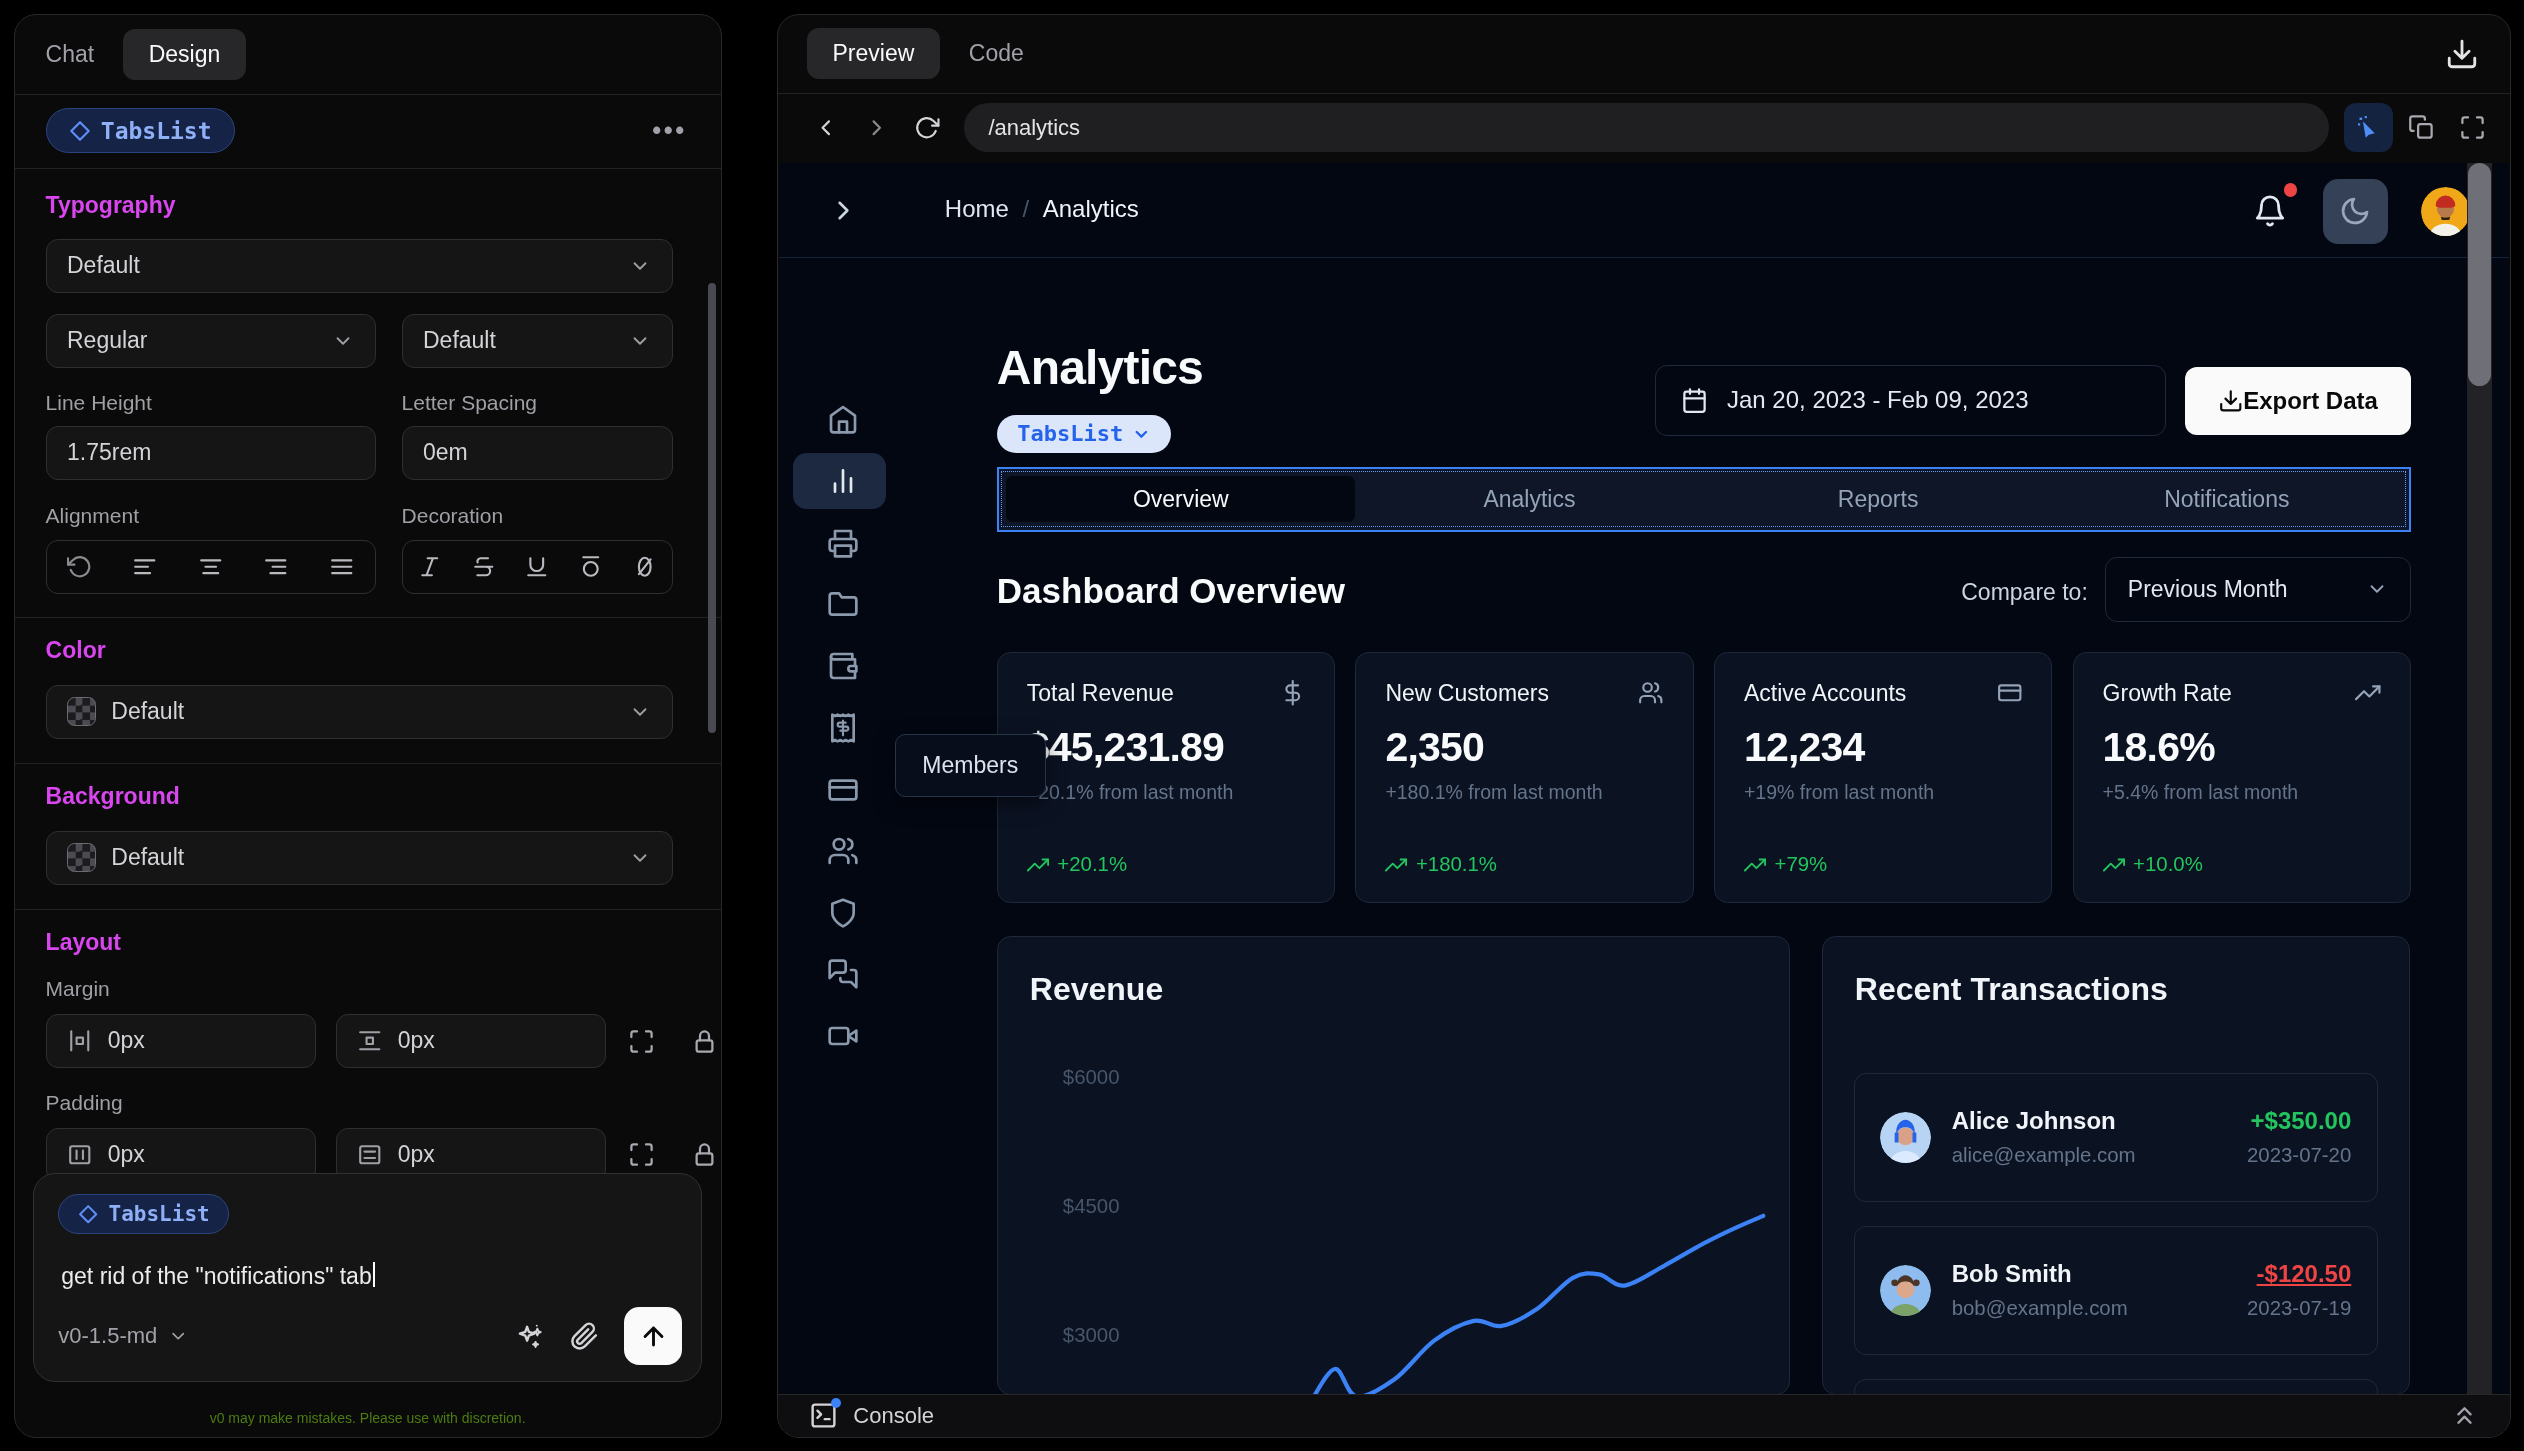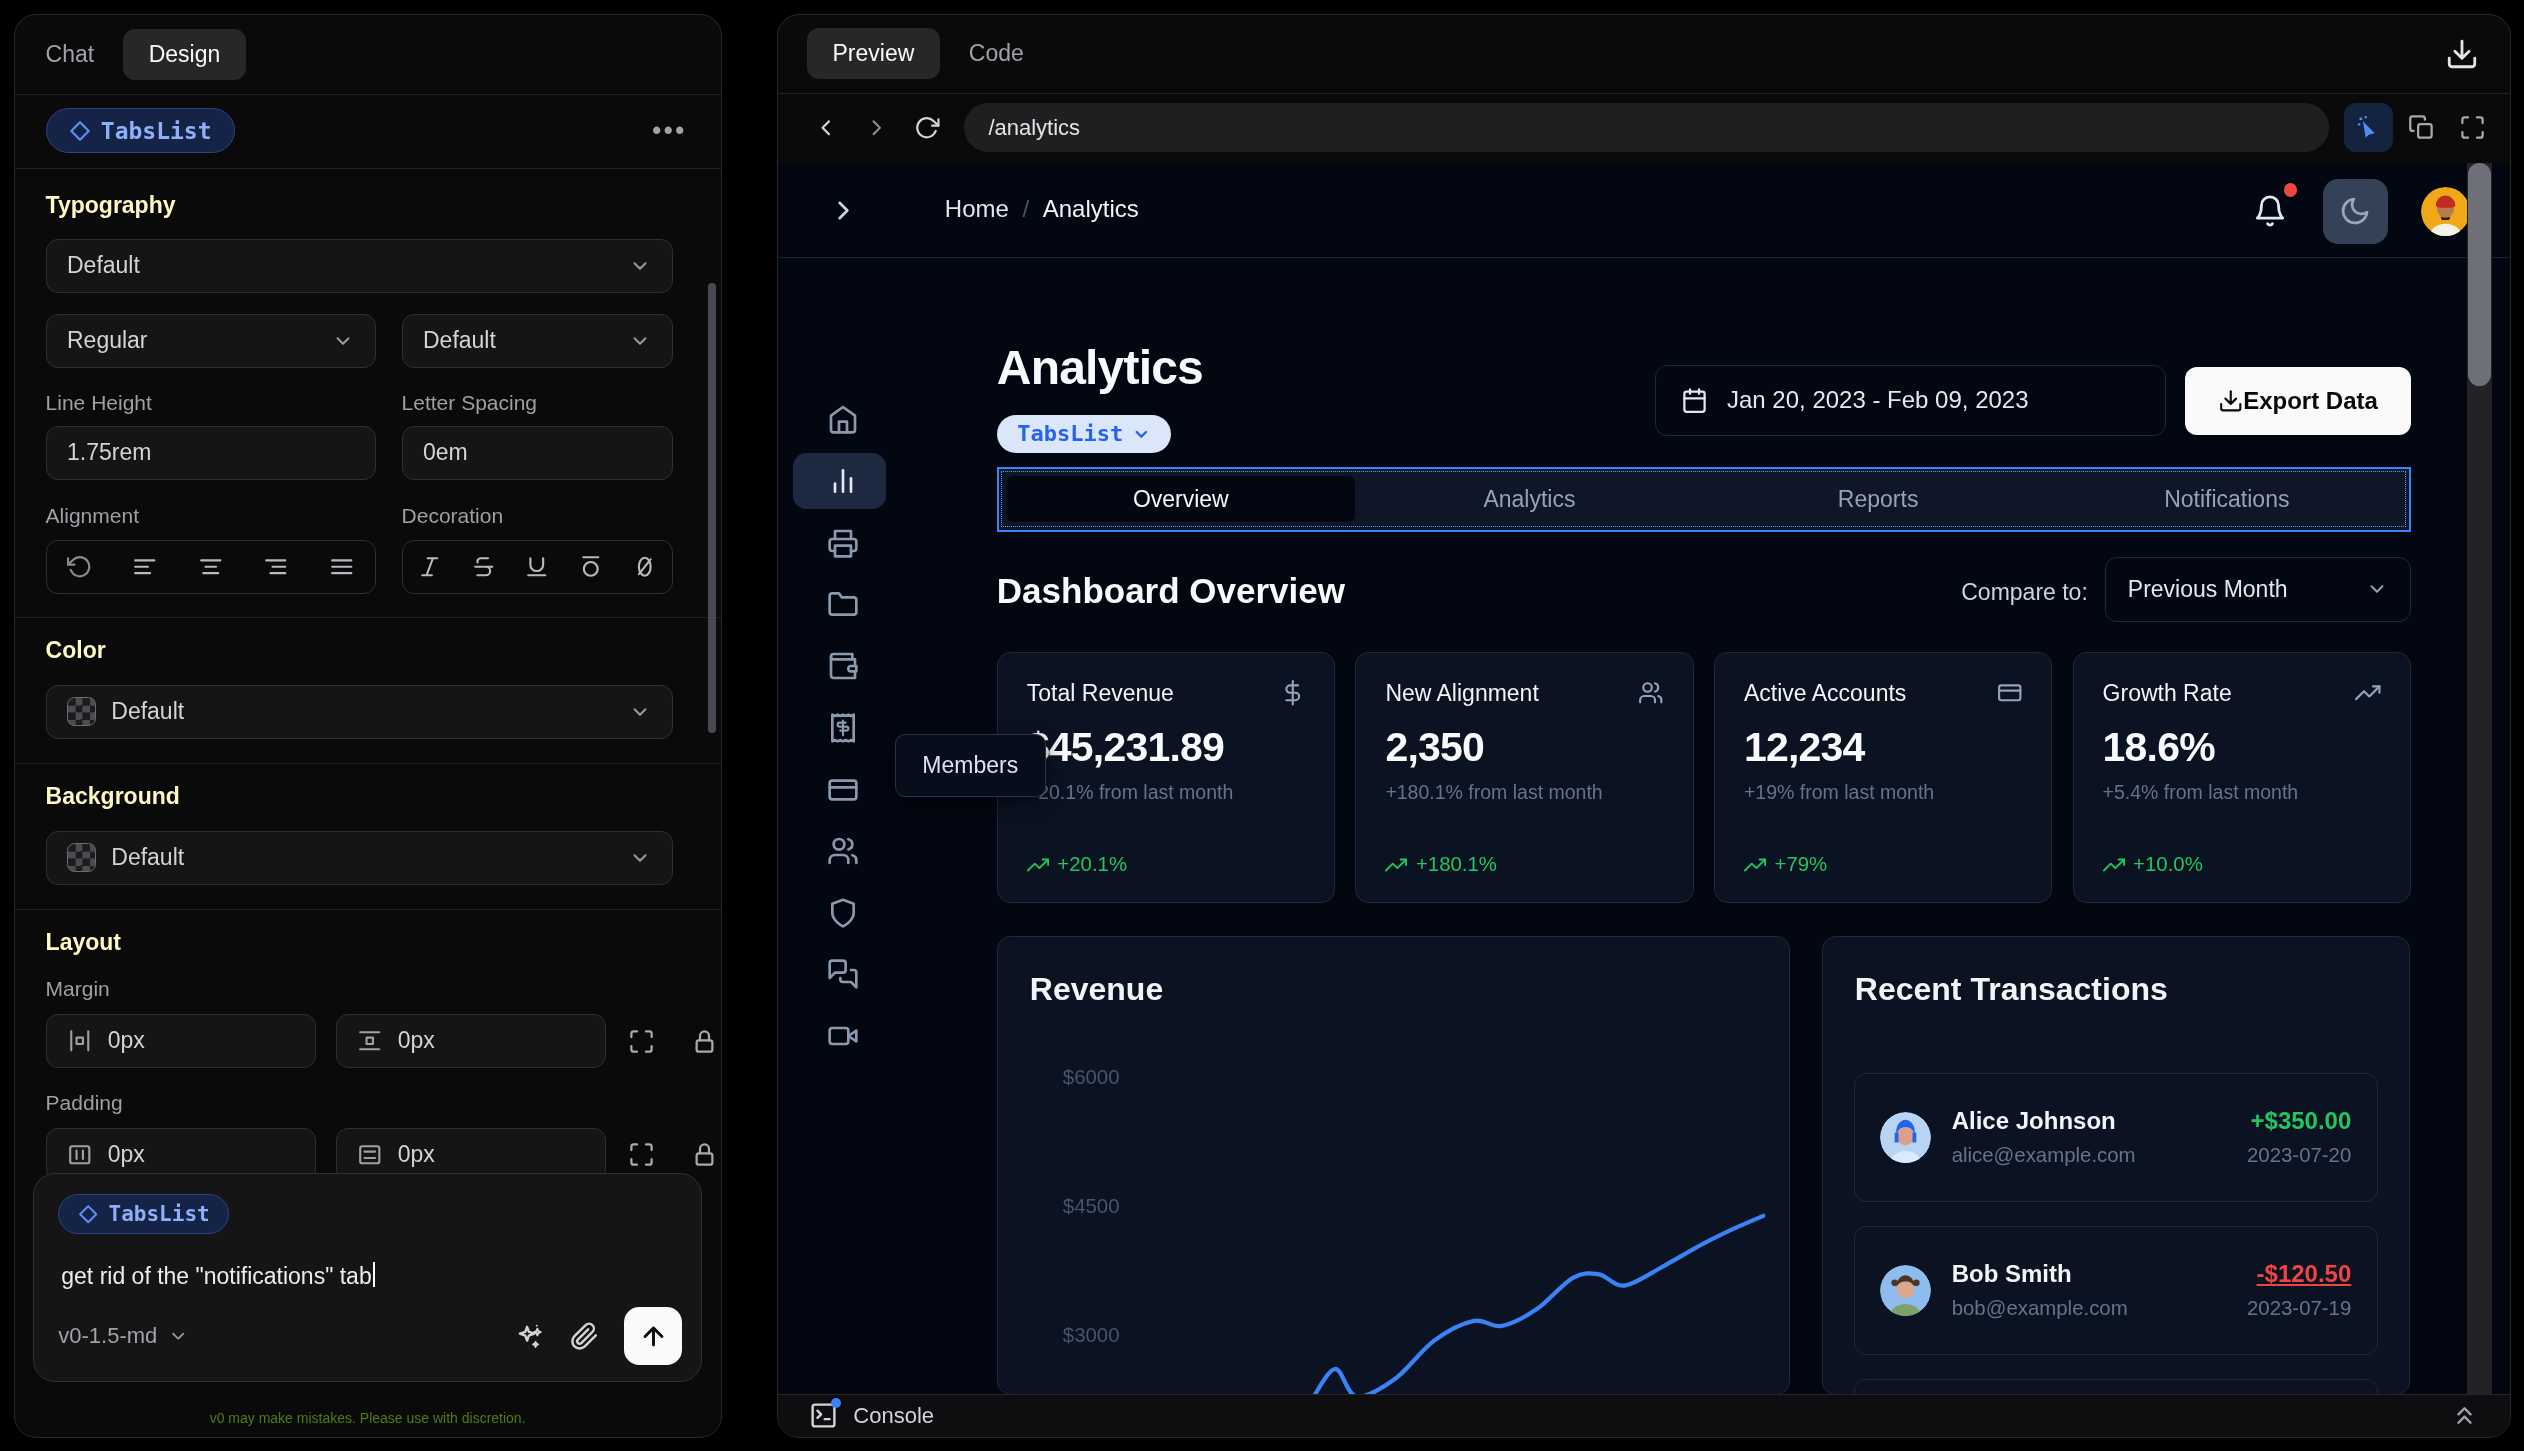--- a/index.html
+++ b/index.html
@@ -15,21 +15,21 @@
   .lp-tabs { position:absolute; top:0; left:0; right:0; height:79px; display:flex; align-items:center; gap:29px; padding:0 31px; }
   .lp-tab { font-size:23px; color:#a1a1aa; cursor:pointer; }
   .lp-tab.active { background:#27272a; color:#fafafa; border-radius:12px; padding:12px 25.5px; }
   .lp-div1 { top:79px; } .lp-div2 { top:153px; }
   .chiprow { position:absolute; top:79px; left:0; right:0; height:74px; display:flex; align-items:center; justify-content:space-between; padding:0 34px 0 31px; }
   .chip { display:inline-flex; align-items:center; gap:10.2px; background:#152347; border:0.8px solid #2c447e; border-radius:849px; padding:8.5px 22px; color:#8fb0f7; font-size:23px; font-weight:bold; }
   .chip svg { color:#5f8df5; }
   .ellipsis { color:#a1a1aa; font-size:25.5px; letter-spacing:2.5px; font-weight:bold; }
 
   .lp-content { position:absolute; top:153px; left:0; right:0; bottom:0; }
-  .sec-h { position:absolute; left:31px; font-size:23px; font-weight:600; color:#fef9c3; }
+  .sec-h { position:absolute; left:31px; font-size:23px; font-weight:600; color:#d946ef; }
   .f-label { position:absolute; font-size:21px; color:#9f9fa6; }
   .field { position:absolute; height:54px; background:#151515; border:0.8px solid #2f2f2f; border-radius:12px; display:flex; align-items:center; padding:0 20.4px; font-size:23px; color:#d4d4d8; }
   .field .grow { flex:1; }
   .field .chev { color:#9f9fa6; }
   .swatch { width:29px; height:29px; border-radius:7.6px; border:1.7px solid #6b6b74; margin-right:15.3px;
             background: conic-gradient(#4b4b52 25%, #1c1c1f 0 50%, #4b4b52 0 75%, #1c1c1f 0) 0 0/14.4px 14.4px; }
   .igroup { position:absolute; height:54px; border:0.8px solid #2f2f2f; border-radius:12px; display:flex; align-items:center; justify-content:space-around; color:#c9c9cf; }
   .mini { width:25.5px; height:25.5px; color:#b9b9c0; }
   .iconbtn { position:absolute; width:37px; height:37px; display:flex; align-items:center; justify-content:center; color:#a8a8b0; }
 
@@ -517,21 +517,21 @@
           <div class="delta">
               <svg class="ic" viewBox="0 0 24 24">
                 <path d="m23 6-9.5 9.5-5-5L1 18"></path>
                 <path d="M17 6h6v6"></path>
               </svg>
               <span>+20.1%</span>
             </div>
         </div>
         <div class="card">
           <div class="t-row">
-              <span class="title">New Alignment</span>
+              <span class="title">New Customers</span>
             <svg class="ic cic" viewBox="0 0 24 24">
                 <path d="M16 21v-2a4 4 0 0 0-4-4H6a4 4 0 0 0-4 4v2"></path>
                 <circle cx="9" cy="7" r="4"></circle>
                 <path d="M22 21v-2a4 4 0 0 0-3-3.87M16 3.13a4 4 0 0 1 0 7.75"></path>
               </svg>
             </div>
           <div class="value">2,350</div>
           <div class="sub">+180.1% from last month</div>
           <div class="delta">
               <svg class="ic" viewBox="0 0 24 24">

